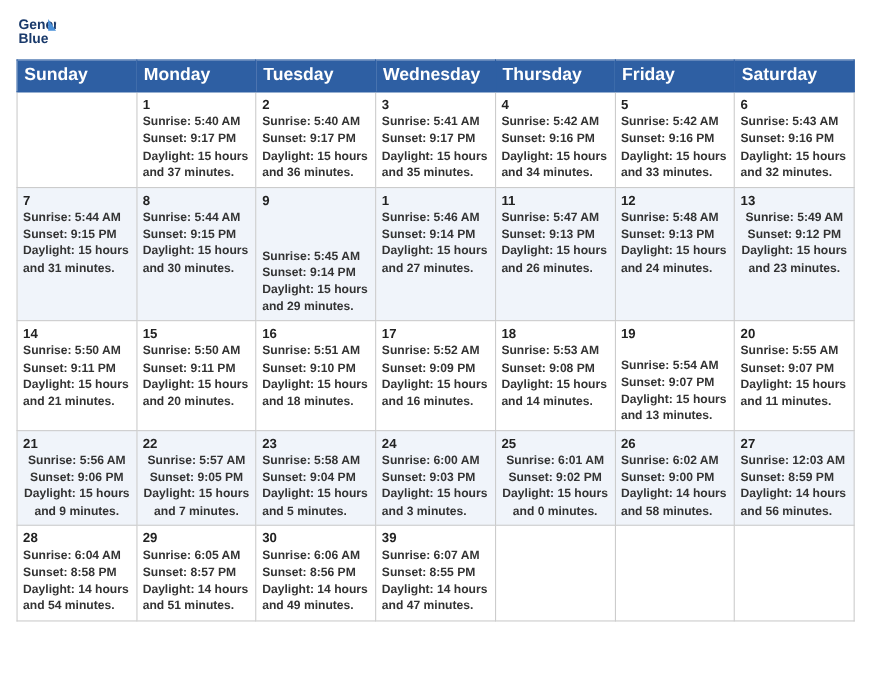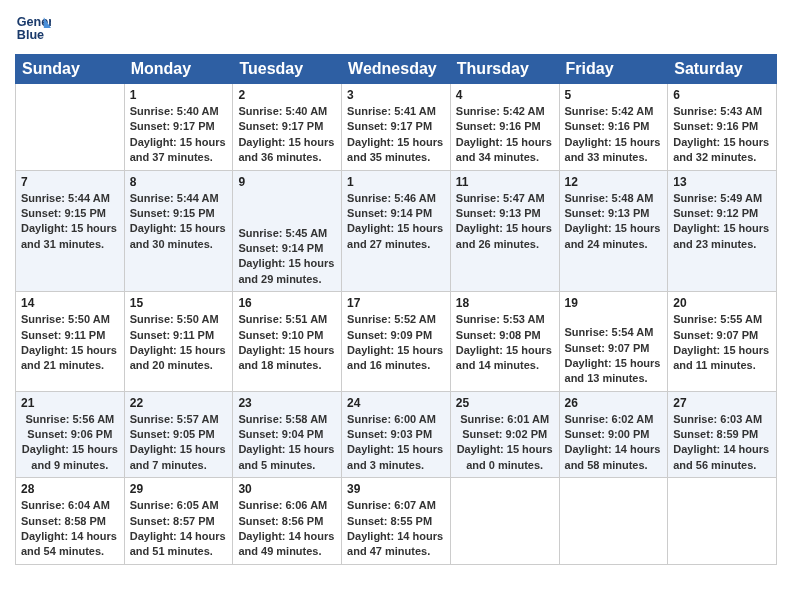--- a/index.html
+++ b/index.html
@@ -205,21 +205,21 @@
           </td>
           <td>
             <span class="day-num">12</span>
             <div class="day-info" style="white-space: pre-line;">Sunrise: 5:48 AM
 Sunset: 9:13 PM
 Daylight: 15 hours
 and 24 minutes.</div>
           </td>
           <td>
             <span class="day-num">13</span>
-            <div class="day-info" style="white-space: pre-line;">Sunrise: 5:49 AM
+            <div class="day-info" style="white-space: pre-line; text-align: center;">Sunrise: 5:49 AM
 Sunset: 9:12 PM
 Daylight: 15 hours
 and 23 minutes.</div>
           </td>
         </tr>
         <tr>
           <td>
             <span class="day-num">14</span>
             <div class="day-info" style="white-space: pre-line;">Sunrise: 5:50 AM
 Sunset: 9:11 PM
@@ -272,21 +272,21 @@
         <tr>
           <td>
             <span class="day-num">21</span>
             <div class="day-info" style="white-space: pre-line; text-align: center;">Sunrise: 5:56 AM
 Sunset: 9:06 PM
 Daylight: 15 hours
 and 9 minutes.</div>
           </td>
           <td>
             <span class="day-num">22</span>
-            <div class="day-info" style="white-space: pre-line;">Sunrise: 5:57 AM
+            <div class="day-info" style="white-space: pre-line; text-align: center;">Sunrise: 5:57 AM
 Sunset: 9:05 PM
 Daylight: 15 hours
 and 7 minutes.</div>
           </td>
           <td>
             <span class="day-num">23</span>
             <div class="day-info" style="white-space: pre-line;">Sunrise: 5:58 AM
 Sunset: 9:04 PM
 Daylight: 15 hours
 and 5 minutes.</div>
@@ -307,21 +307,21 @@
           </td>
           <td>
             <span class="day-num">26</span>
             <div class="day-info" style="white-space: pre-line;">Sunrise: 6:02 AM
 Sunset: 9:00 PM
 Daylight: 14 hours
 and 58 minutes.</div>
           </td>
           <td>
             <span class="day-num">27</span>
-            <div class="day-info" style="white-space: pre-line;">Sunrise: 6:03 AM
+            <div class="day-info" style="white-space: pre-line;">Sunrise: 12:03 AM
 Sunset: 8:59 PM
 Daylight: 14 hours
 and 56 minutes.</div>
           </td>
         </tr>
         <tr>
           <td>
             <span class="day-num">28</span>
             <div class="day-info" style="white-space: pre-line;">Sunrise: 6:04 AM
 Sunset: 8:58 PM

